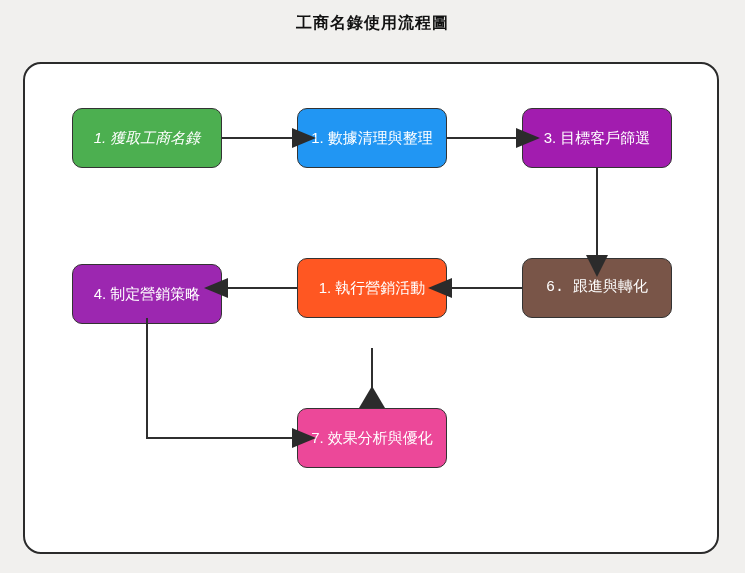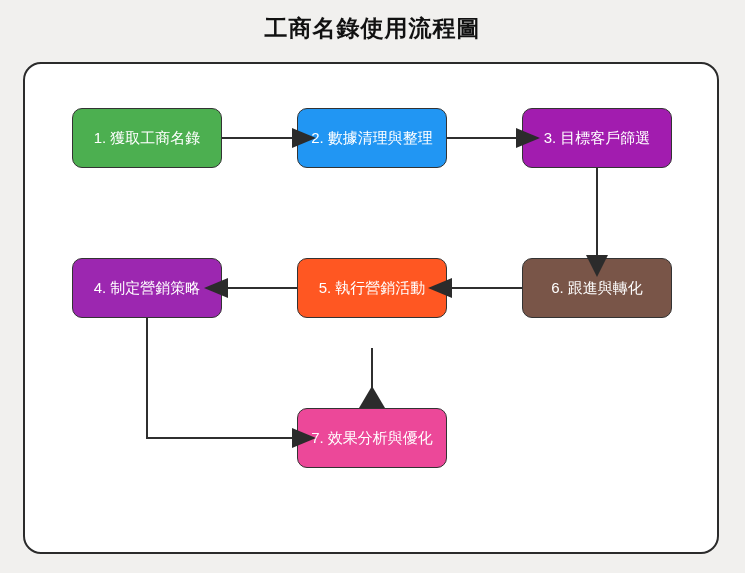--- a/index.html
+++ b/index.html
@@ -3,61 +3,61 @@
 <meta charset="utf-8">
 <style>
   html,body{margin:0;padding:0;}
   body{
     width:745px;height:573px;position:relative;overflow:hidden;
     background:#f1f0ee;
     font-family:"Liberation Sans","DejaVu Sans",sans-serif;
   }
   .title{
     position:absolute;left:0;top:13px;width:745px;
-    text-align:center;font-size:23px;font-weight:700;color:#111;
+    text-align:center;font-size:16px;font-weight:700;color:#111;
     letter-spacing:1px;
   }
   .canvas{
     position:absolute;left:23px;top:62px;width:696px;height:492px;
     background:#ffffff;border:2px solid #2b2b2b;border-radius:18px;
     box-sizing:border-box;
   }
   .node{
     position:absolute;width:150px;height:60px;box-sizing:border-box;
     border:1.5px solid #333333;border-radius:10px;
     display:flex;align-items:center;justify-content:center;
     color:#ffffff;font-size:15px;line-height:1.2;text-align:center;
     padding:2px 6px;
   }
   .n1{left:72px;top:108px;}
   .n2{left:297px;top:108px;}
   .n3{left:522px;top:108px;}
-  .n4{left:72px;top:258px;}
+  .n4{left:72px;top:264px;}
   .n5{left:297px;top:258px;}
-  .n6{left:522px;top:258px;}
+  .n6{left:522px;top:258px;font-family:Liberation Mono, monospace;}
   .n7{left:297px;top:408px;}
   svg.edges{
     position:absolute;left:0;top:0;width:745px;height:573px;
     pointer-events:none;
   }
   svg.edges path{stroke:#2f2f2f;stroke-width:2;fill:none;}
   svg.edges polygon{fill:#2b2b2b;stroke:none;}
 </style>
 </head>
 <body>
 
 <div class="title">工商名錄使用流程圖</div>
 
 <div class="canvas"></div>
 
-<div class="node n1" style="background-color: rgb(76, 175, 80);">1. 獲取工商名錄</div>
-<div class="node n2" style="background-color: rgb(33, 150, 243);">2. 數據清理與整理</div>
+<div class="node n1" style="background-color: rgb(76, 175, 80); font-style: italic;">1. 獲取工商名錄</div>
+<div class="node n2" style="background-color: rgb(33, 150, 243);">1. 數據清理與整理</div>
 <div class="node n3" style="background-color: #a21caf;">3. 目標客戶篩選</div>
 <div class="node n4" style="background-color: rgb(156, 39, 176);">4. 制定營銷策略</div>
-<div class="node n5" style="background-color: rgb(255, 87, 34);">5. 執行營銷活動</div>
+<div class="node n5" style="background-color: rgb(255, 87, 34);">1. 執行營銷活動</div>
 <div class="node n6" style="background-color: rgb(121, 85, 72);">6. 跟進與轉化</div>
 <div class="node n7" style="background-color: #ec4899;">7. 效果分析與優化</div>
 
 <svg class="edges" viewBox="0 0 745 573">
   <g>
     <path d="M222,138 H292"></path>
     <polygon points="292,128 316,138 292,148"></polygon>
   </g>
   <g>
     <path d="M447,138 H516"></path>

